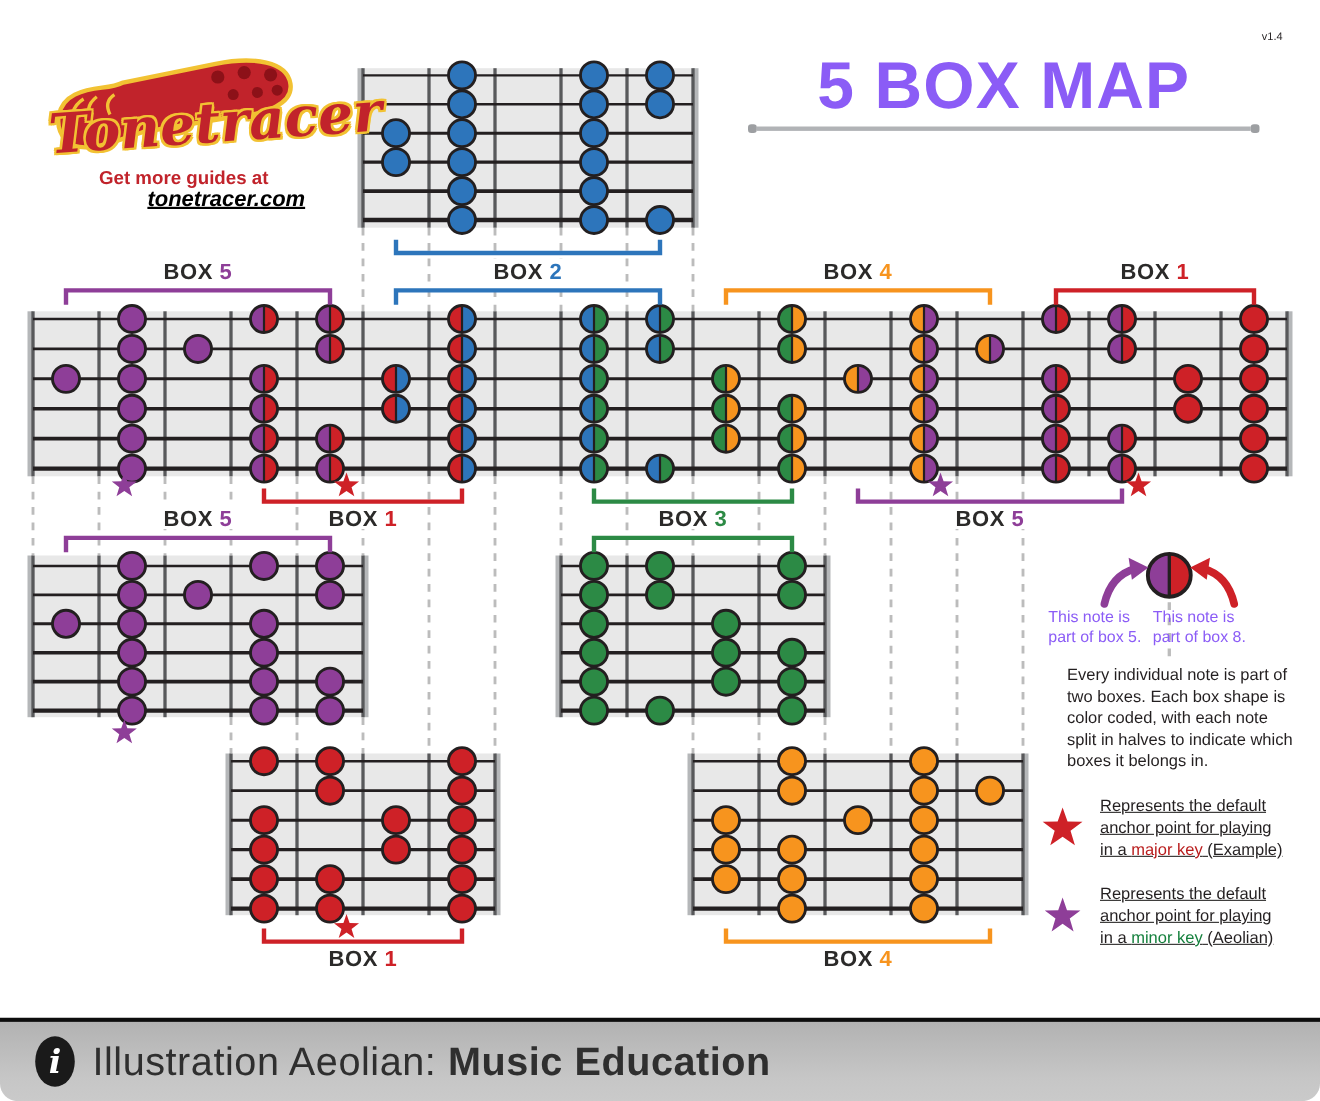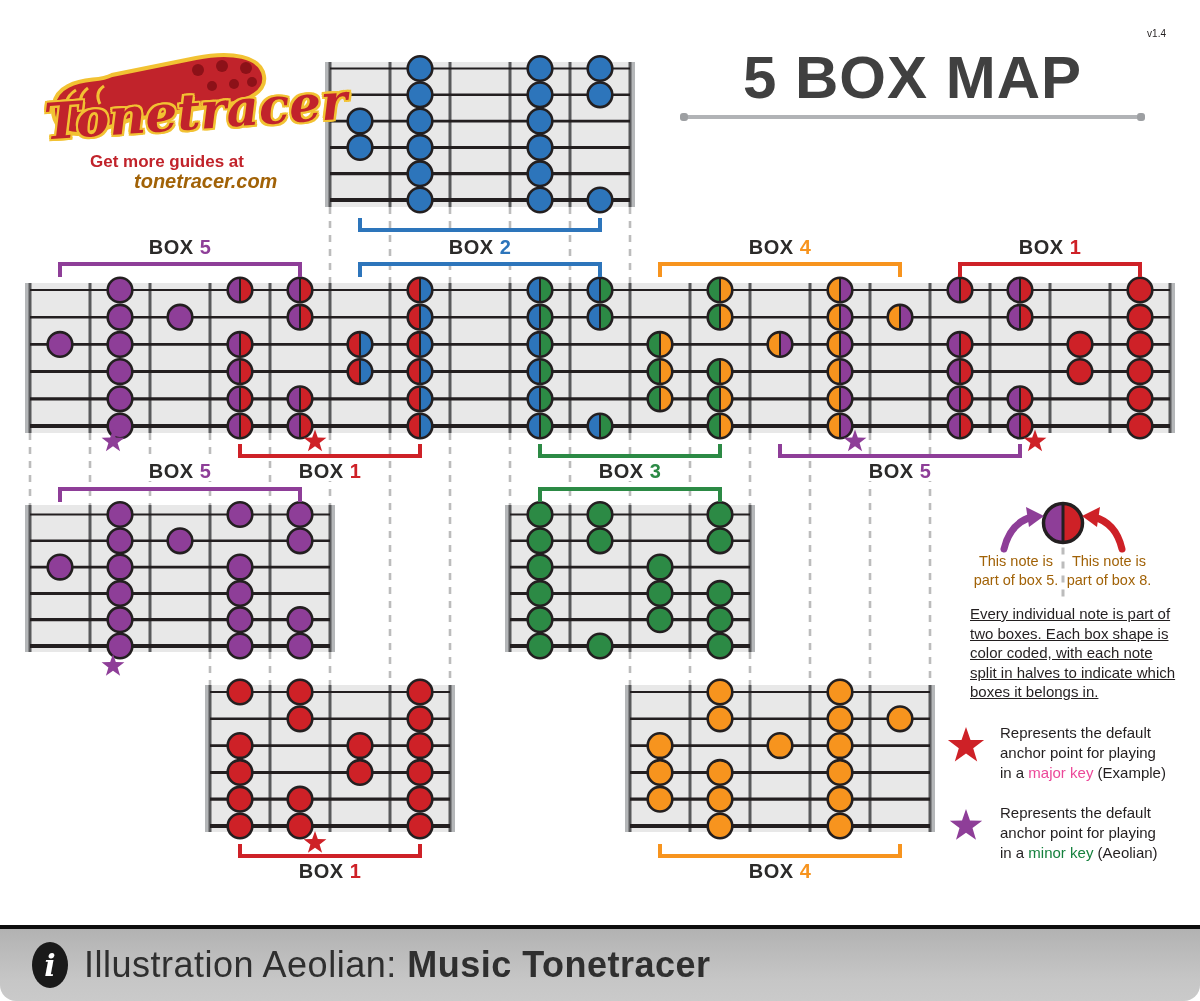--- a/index.html
+++ b/index.html
@@ -9,43 +9,43 @@
 
   
   .logo{position:absolute;left:38px;top:42px;width:300px;height:180px;z-index:2;}
   .logo-script{position:absolute;left:6px;top:40px;font-family:"DejaVu Serif", serif;
     font-style:italic;font-weight:bold;font-size:50px;color:#c1232b;transform:rotate(-4deg);
     text-shadow:-2px 0 #f2c233,2px 0 #f2c233,0 -2px #f2c233,0 2px #f2c233,
                 -2px -2px #f2c233,2px 2px #f2c233,-2px 2px #f2c233,2px -2px #f2c233;}
   .logo-tag1{position:absolute;left:52px;top:110px;font-weight:bold;
     font-size:17px;color:#c1232b;}
   .logo-tag2{position:absolute;left:96px;top:128px;font-style:italic;font-weight:bold;
-    font-size:20px;color:#a16207;}
+    font-size:20px;color:#000000;text-decoration:underline;}
   .headstock{position:absolute;left:8px;top:0px;}
 
   
   .title-block{position:absolute;left:660px;top:46px;width:505px;text-align:center;z-index:2;}
-  .title-main{font-size:60px;font-weight:bold;letter-spacing:1px;color:#404040;line-height:1.05;}
+  .title-main{font-size:60px;font-weight:bold;letter-spacing:1px;color:#8b5cf6;line-height:1.05;}
   .title-divider{display:flex;align-items:center;margin:4px 20px 2px 20px;}
   .title-divider .bar{flex:1;height:4px;background:#b1b3b6;}
   .title-divider .nub{width:8px;height:8px;border-radius:3px;background:#9d9fa2;}
   .title-sub{font-size:40px;font-weight:bold;color:#2b2a29;letter-spacing:0px;}
   .version{position:absolute;right:34px;top:28px;font-size:10px;color:#231f20;z-index:2;}
 
   
-  .cap{position:absolute;z-index:2;font-size:14.5px;line-height:19px;text-align:center;color:#a16207;}
+  .cap{position:absolute;z-index:2;font-size:14.5px;line-height:19px;color:#8b5cf6;}
   .cap-left{left:953px;top:552px;width:126px;}
   .cap-right{left:1048px;top:552px;width:122px;}
   .legend-par{position:absolute;left:970px;top:604px;width:208px;font-size:15px;
-    line-height:19.5px;color:#231f20;z-index:2;text-decoration:underline;}
-  .anchor-row{position:absolute;z-index:2;display:flex;align-items:flex-start;}
+    line-height:19.5px;color:#231f20;z-index:2;}
+  .anchor-row{position:absolute;z-index:2;display:flex;align-items:center;text-decoration:underline;}
   .anchor-major{left:946px;top:723px;}
   .anchor-minor{left:946px;top:803px;}
   .anchor-text{margin-left:10px;font-size:15px;line-height:20px;color:#231f20;}
-  .key-major{color:#ec4899;}
+  .key-major{color:#b91c1c;}
   .key-minor{color:#15803d;}
 
   
   .footer{position:absolute;left:0;top:925px;width:1200px;height:76px;z-index:2;
     border-top:4px solid #0d0d0d;box-sizing:border-box;
     background:linear-gradient(180deg,#b2b2b2 0%,#c6c6c6 70%,#cacaca 100%);
     border-radius:0 0 16px 16px;display:flex;align-items:center;}
   .info-icon{width:36px;height:46px;background:#1a1a1a;border-radius:50%;
     margin-left:32px;display:flex;align-items:center;justify-content:center;
     font-family:"DejaVu Serif", serif;font-style:italic;font-weight:bold;
@@ -595,15 +595,15 @@
     </svg>
     <div class="anchor-text">
       <span>Represents the default</span><br>
       <span>anchor point for playing</span><br>
       <span>in a </span><span class="key-minor">minor key</span><span> (Aeolian)</span>
     </div>
   </div>
 
   <div class="footer">
     <div class="info-icon">i</div>
-    <div class="footer-text"><span>Illustration Aeolian: </span><b>Music Tonetracer</b></div>
+    <div class="footer-text"><span>Illustration Aeolian: </span><b>Music Education</b></div>
   </div>
 </div>
 
 </body></html>

